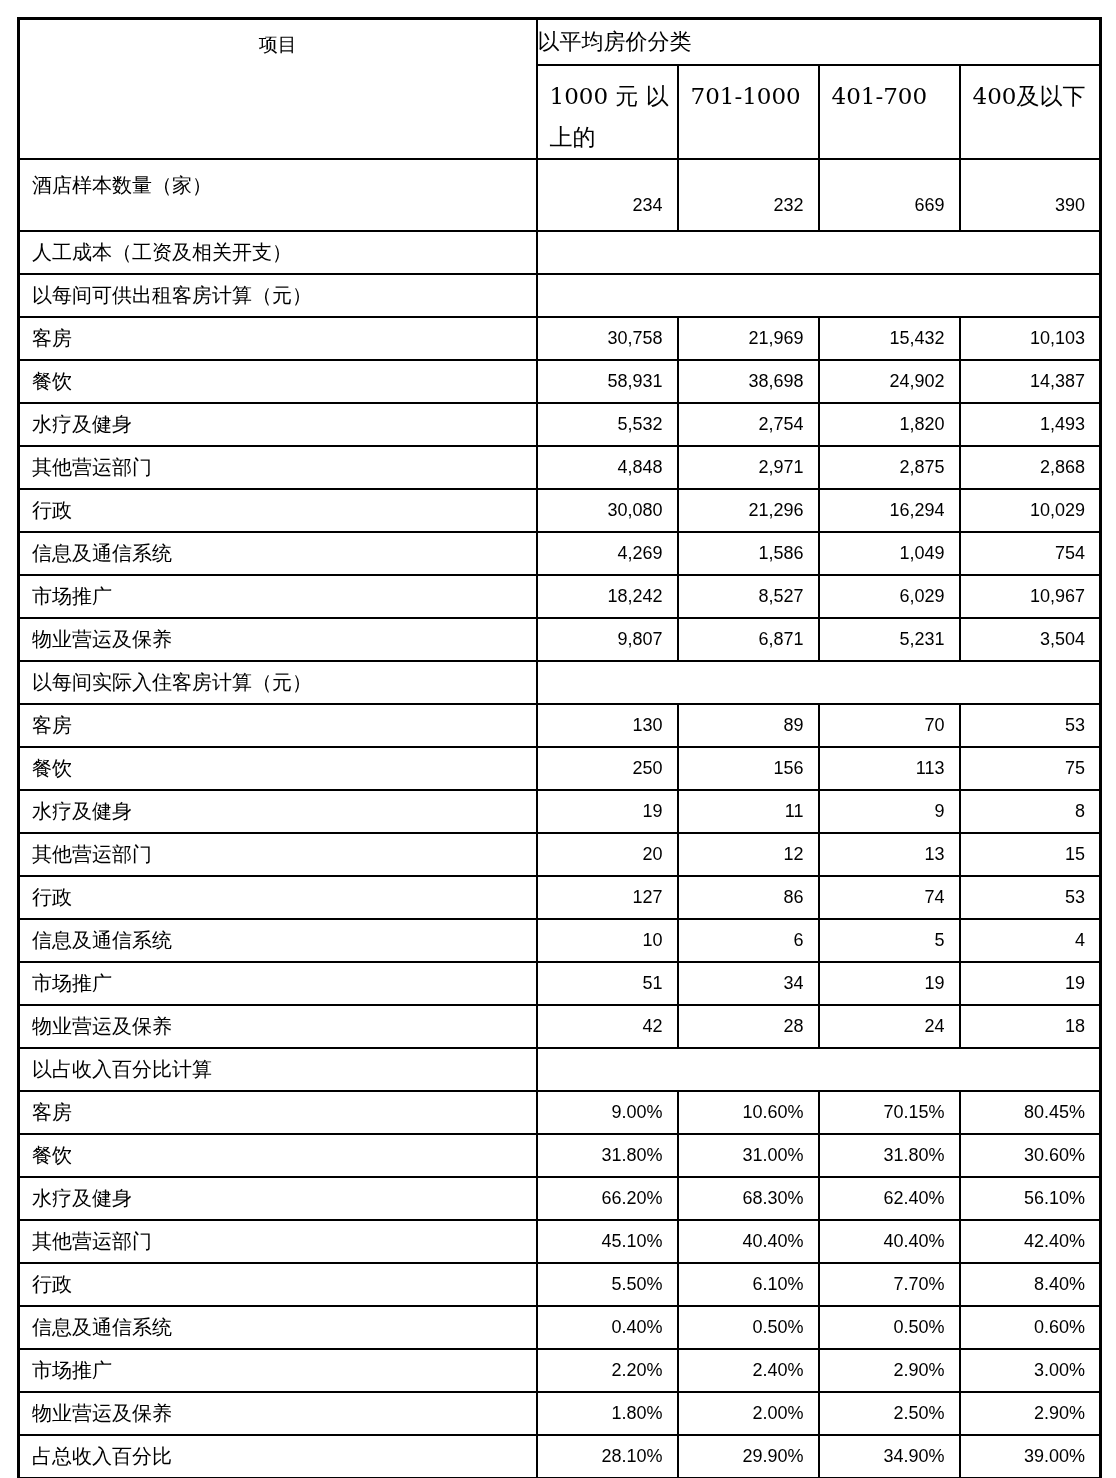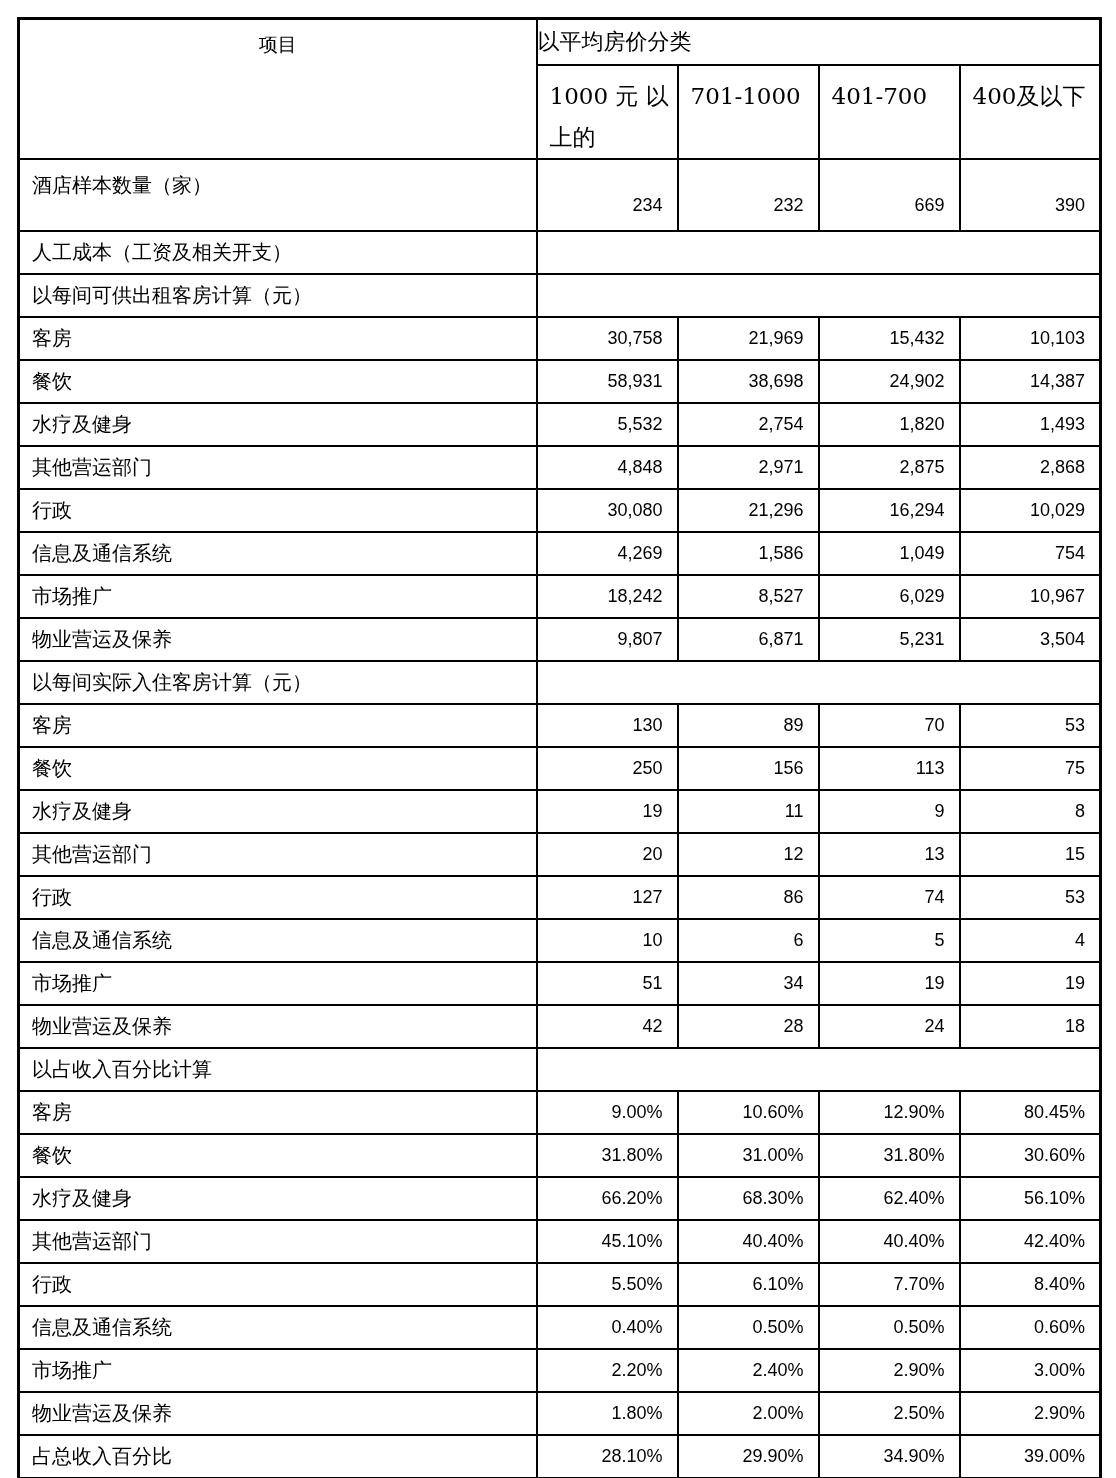--- a/index.html
+++ b/index.html
@@ -182,21 +182,21 @@
         <td class="num">18</td>
       </tr>
       <tr class="thick-top">
         <td class="label">以占收入百分比计算</td>
         <td colspan="4"></td>
       </tr>
       <tr>
         <td class="label">客房</td>
         <td class="num">9.00%</td>
         <td class="num">10.60%</td>
-        <td class="num">12.90%</td>
+        <td class="num">70.15%</td>
         <td class="num">80.45%</td>
       </tr>
       <tr>
         <td class="label">餐饮</td>
         <td class="num">31.80%</td>
         <td class="num">31.00%</td>
         <td class="num">31.80%</td>
         <td class="num">30.60%</td>
       </tr>
       <tr>

